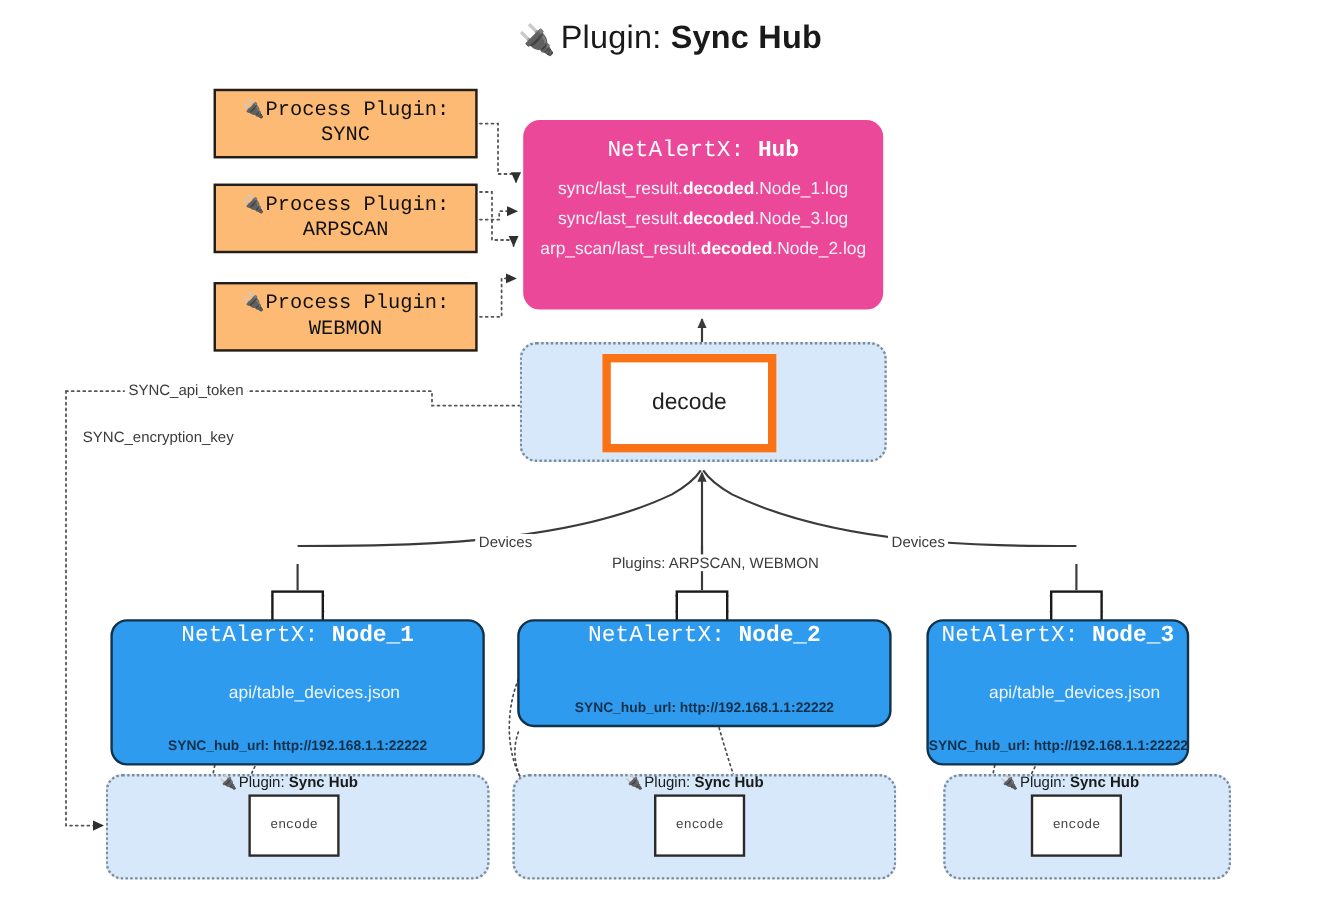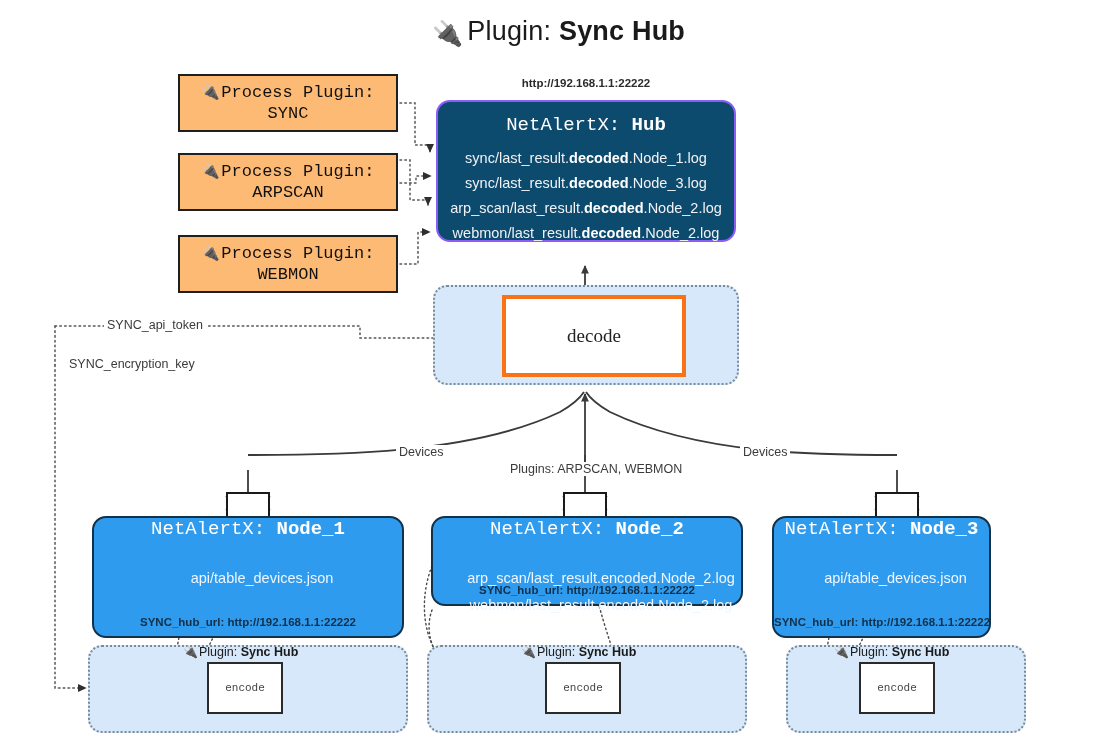--- a/index.html
+++ b/index.html
@@ -19,42 +19,42 @@
   .proc{position:absolute;width:220px;height:58px;background:#fdba74;
         border:2px solid #1f1f1f;box-sizing:border-box;
         font-family:"Liberation Mono","DejaVu Sans Mono",monospace;
         font-size:17px;color:#111;line-height:1.25;
         display:flex;flex-direction:column;align-items:center;justify-content:center;}
   .proc .l1{white-space:nowrap;}
   .proc .l1 .plug{font-family:"DejaVu Sans",sans-serif;font-size:15px;margin-right:1px;}
   .proc .l2{white-space:nowrap;}
 
   
-  .hub{position:absolute;left:436px;top:100px;width:300px;height:142px;
-       background:#0c4a6e;border:2px solid #8b5cf6;border-radius:14px;
+  .hub{position:absolute;left:436px;top:100px;width:300px;height:158px;
+       background:#ec4899;border:2px solid #ec4899;border-radius:14px;
        box-sizing:border-box;}
   .hub-url{position:absolute;left:436px;top:77px;width:300px;text-align:center;
            font-size:11.5px;font-weight:bold;color:#2b2b2b;}
   .hub-title{position:absolute;left:0;right:0;top:12px;text-align:center;
              font-family:"Liberation Mono","DejaVu Sans Mono",monospace;
              font-size:19px;color:#ffffff;white-space:nowrap;}
   .hub-title b{font-weight:bold;}
   .hub-lines{position:absolute;left:0;right:0;top:44px;}
   .hub-lines .ln{font-size:14.5px;color:#f2f2f5;text-align:center;
                  white-space:nowrap;line-height:25px;}
   .hub-lines .ln b{font-weight:bold;color:#ffffff;}
 
   
   .decode-group{position:absolute;left:433px;top:285px;width:306px;height:100px;
                 background:#d6e8fa;border:2px dotted #7a8a9a;border-radius:14px;
                 box-sizing:border-box;}
-  .decode{position:absolute;left:502px;top:295px;width:184px;height:82px;
-          background:#ffffff;border:4px solid #f97316;box-sizing:border-box;
+  .decode{position:absolute;left:502px;top:295px;width:145px;height:82px;
+          background:#ffffff;border:7px solid #f97316;box-sizing:border-box;
           display:flex;align-items:center;justify-content:center;
-          font-family:Liberation Serif, serif;
+          font-family:Liberation Sans, sans-serif;
           font-size:19px;color:#222;}
 
   
   .elabel{position:absolute;font-size:12.5px;color:#3b3b3b;white-space:nowrap;
           background:#ffffff;padding:0 3px;}
 
   
   .node{position:absolute;border:2px solid #12324a;border-radius:14px;
         background:#2f9bee;box-sizing:border-box;}
   .node-title{position:absolute;left:0;right:0;top:0;text-align:center;
@@ -184,30 +184,28 @@
     <div class="l2">ARPSCAN</div>
   </div>
 
   <div class="proc" style="left:178px;top:235px;">
     <div class="l1">
       <span class="plug">🔌</span><span>Process Plugin:</span>
     </div>
     <div class="l2">WEBMON</div>
   </div>
 
-  <div class="hub-url">http://192.168.1.1:22222</div>
   <div class="hub">
     <div class="hub-title">
       <span>NetAlertX: </span><b>Hub</b>
     </div>
     <div class="hub-lines">
       <div class="ln"><span>sync/last_result.</span><b>decoded</b><span>.Node_1.log</span></div>
       <div class="ln"><span>sync/last_result.</span><b>decoded</b><span>.Node_3.log</span></div>
       <div class="ln"><span>arp_scan/last_result.</span><b>decoded</b><span>.Node_2.log</span></div>
-      <div class="ln"><span>webmon/last_result.</span><b>decoded</b><span>.Node_2.log</span></div>
     </div>
   </div>
 
   <div class="decode-group"></div>
   <div class="decode">decode</div>
 
   <div class="elabel" style="left:104px;top:318px;">SYNC_api_token</div>
   <div class="elabel" style="left:66px;top:357px;">SYNC_encryption_key</div>
 
   <div class="elabel" style="left:396px;top:445px;">Devices</div>
@@ -225,24 +223,20 @@
     <div class="node-lines">
       <div class="ln">api/table_devices.json</div>
     </div>
     <div class="node-foot">SYNC_hub_url: http://192.168.1.1:22222</div>
   </div>
 
   <div class="node" style="left:431px;top:516px;width:312px;height:90px;">
     <div class="node-title">
       <span>NetAlertX: </span><b>Node_2</b>
     </div>
-    <div class="node-lines">
-      <div class="ln">arp_scan/last_result.encoded.Node_2.log</div>
-      <div class="ln">webmon/last_result.encoded.Node_2.log</div>
-    </div>
     <div class="node-foot">SYNC_hub_url: http://192.168.1.1:22222</div>
   </div>
 
   <div class="node" style="left:772px;top:516px;width:219px;height:122px;">
     <div class="node-title">
       <span>NetAlertX: </span><b>Node_3</b>
     </div>
     <div class="node-lines">
       <div class="ln">api/table_devices.json</div>
     </div>

